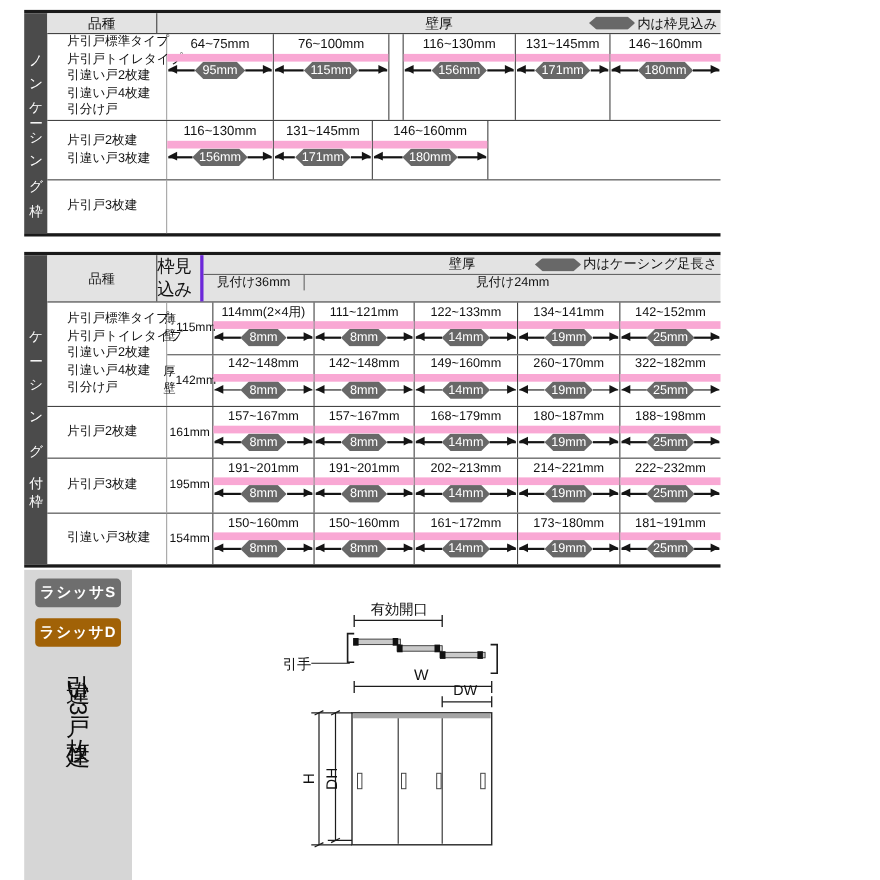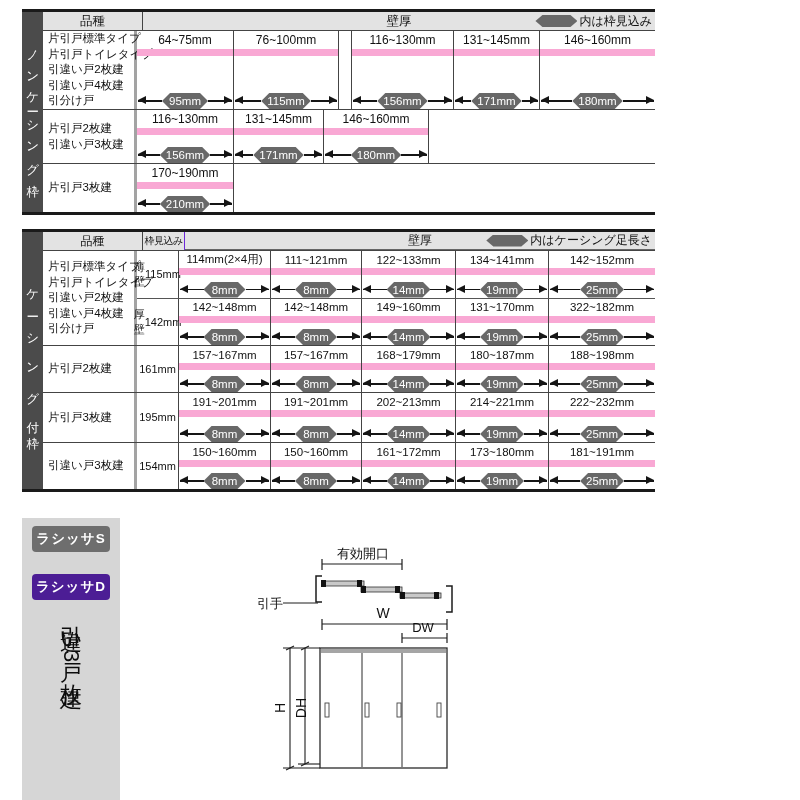--- a/index.html
+++ b/index.html
@@ -19,38 +19,38 @@
 
   
   .hdr1{height:18px;background:#e3e3e3;border-bottom:1px solid #444;display:flex;align-items:stretch;position:relative;font-size:12.5px}
   .hk{width:100px;border-right:1px solid #444;display:flex;align-items:center;justify-content:center;box-sizing:border-box}
   .hwall{flex:1;display:flex;align-items:center;justify-content:center}
   .legend{position:absolute;right:3px;top:0;height:100%;display:flex;align-items:center;gap:2px;font-size:12px}
   .lpill{width:42px;height:12px;background:#686868;
          clip-path:polygon(7px 0,calc(100% - 7px) 0,100% 50%,calc(100% - 7px) 100%,7px 100%,0 50%)}
 
   .hdr2{background:#e3e3e3;border-bottom:1px solid #444;display:flex;font-size:12px}
-  .hf2{width:42px;border-right:1px solid #6d28d9;display:flex;align-items:center;justify-content:center;
-       font-size:10px;letter-spacing:-0.5px;box-sizing:border-box}
+  .hf2{width:42px;border-right:3px solid #6d28d9;display:flex;align-items:center;justify-content:center;
+       font-size:16px;letter-spacing:-0.5px;box-sizing:border-box}
   .hr{flex:1;display:flex;flex-direction:column;min-width:0}
   .hr1{height:17px;position:relative;display:flex;align-items:center;border-bottom:1px solid #666}
   .hr1 .hwall{flex:1;text-align:center;justify-content:center}
   .hr2{height:14px;display:flex;font-size:11.5px}
   .h36{width:92px;border-right:1px solid #666;text-align:center;line-height:14px;box-sizing:border-box}
   .h24{flex:1;text-align:center;line-height:14px}
 
   
   .g{display:flex;border-bottom:1px solid #444}
   .g:last-child{border-bottom:none}
-  .prod{width:94px;border-right:3px solid #a3a3a3;display:flex;flex-direction:column;justify-content:center;
-        padding:2px 5px;box-sizing:border-box;font-size:11.5px;line-height:1.34;white-space:nowrap}
+  .prod{width:109px;border-right:1px solid #a3a3a3;display:flex;flex-direction:column;justify-content:center;
+        padding:2px 18px;box-sizing:border-box;font-size:11.5px;line-height:1.34;white-space:nowrap}
   .cells{flex:1;display:flex;min-width:0}
   .dc{display:flex;flex-direction:column;border-right:1px solid #444;box-sizing:border-box;flex:none}
   .rg{height:18px;display:flex;align-items:center;justify-content:center;font-size:12px;border-bottom:7px solid #f9a8d4;white-space:nowrap}
-  .pa{flex:1;display:flex;align-items:flex-end;padding:0 1px}
+  .pa{flex:1;display:flex;align-items:flex-start;padding:0 1px}
   .sp{width:13px;border-right:1px solid #444;box-sizing:border-box;flex:none}
   .fill{flex:1}
 
   #t1 .g1{height:78px}#t1 .gr2{height:53px}#t1 .gr3{height:48px}
   #t2 .g{min-height:0}
   .subs{flex:1;display:flex;flex-direction:column;min-width:0}
   .sr{flex:1;display:flex;min-width:0}
   .sr + .sr{border-top:1px solid #555}
   .fr{width:42px;border-right:1px solid #444;display:flex;flex-direction:row;align-items:center;justify-content:center;
       font-size:11px;line-height:1.3;box-sizing:border-box;flex:none}
@@ -70,21 +70,21 @@
   .pv{background:#686868;color:#fff;font-size:11.5px;line-height:16px;min-width:46px;text-align:center;
       padding:0 6px;box-sizing:border-box;white-space:nowrap;
       clip-path:polygon(8px 0,calc(100% - 8px) 0,100% 50%,calc(100% - 8px) 100%,8px 100%,0 50%)}
   #t2 .pv{min-width:42px}
 
   
   #strip{position:absolute;left:22px;top:518px;width:98px;height:304px;background:#d6d6d6}
   .badge{width:78px;height:26px;margin:0 auto;border-radius:4px;color:#fff;font-size:13.5px;font-weight:bold;
          display:flex;align-items:center;justify-content:center;letter-spacing:1px}
   #badgeS{margin-top:8px;background:#6e6e6e}
-  #badgeD{margin-top:22px;background:#4c1d95}
+  #badgeD{margin-top:10px;background:#a16207}
   #vlabel{writing-mode:vertical-rl;font-size:22px;letter-spacing:4px;margin:9px auto 0;display:block;
           color:#0d0d0d;text-align:left}
   #diag{position:absolute;left:236px;top:540px;width:280px;height:260px}
   svg text{font-family:"Liberation Sans",sans-serif;fill:#111}
 </style>
 </head>
 <body>
 
 <div class="t" id="t1">
   <div class="side">
@@ -199,33 +199,20 @@
               </div>
             </div>
         </div>
         <div class="fill"></div>
       </div>
     </div>
 
     <div class="g gr3">
       <div class="prod">
         <span>片引戸3枚建</span>
-      </div>
-      <div class="cells">
-        <div class="dc w97">
-          <div class="rg">170~190mm</div>
-          <div class="pa">
-              <div class="pillrow">
-                <span class="al l"></span>
-                <span class="pv">210mm</span>
-                <span class="al r"></span>
-              </div>
-            </div>
-        </div>
-        <div class="fill"></div>
       </div>
     </div>
   </div>
 </div>
 
 <div class="t" id="t2">
   <div class="side">
     <span>ケーシング付枠</span>
   </div>
   <div class="main">
@@ -233,20 +220,24 @@
       <div class="hk">品種</div>
       <div class="hf2">枠見込み</div>
       <div class="hr">
         <div class="hr1">
           <div class="hwall">壁厚</div>
           <div class="legend">
             <span class="lpill"></span>
             <span>内はケーシング足長さ</span>
           </div>
         </div>
+        <div class="hr2">
+          <div class="h36">見付け36mm</div>
+          <div class="h24">見付け24mm</div>
+        </div>
       </div>
     </div>
 
     <div class="g hg1">
       <div class="prod">
         <span>片引戸標準タイプ</span>
         <span>片引戸トイレタイプ</span>
         <span>引違い戸2枚建</span>
         <span>引違い戸4枚建</span>
         <span>引分け戸</span>
@@ -337,21 +328,21 @@
             <div class="rg">149~160mm</div>
             <div class="pa">
                 <div class="pillrow">
                   <span class="al l"></span>
                   <span class="pv">14mm</span>
                   <span class="al r"></span>
                 </div>
               </div>
           </div>
           <div class="dc w93">
-            <div class="rg">131~170mm</div>
+            <div class="rg">260~170mm</div>
             <div class="pa">
                 <div class="pillrow">
                   <span class="al l"></span>
                   <span class="pv">19mm</span>
                   <span class="al r"></span>
                 </div>
               </div>
           </div>
           <div class="dc wlast">
             <div class="rg">322~182mm</div>

